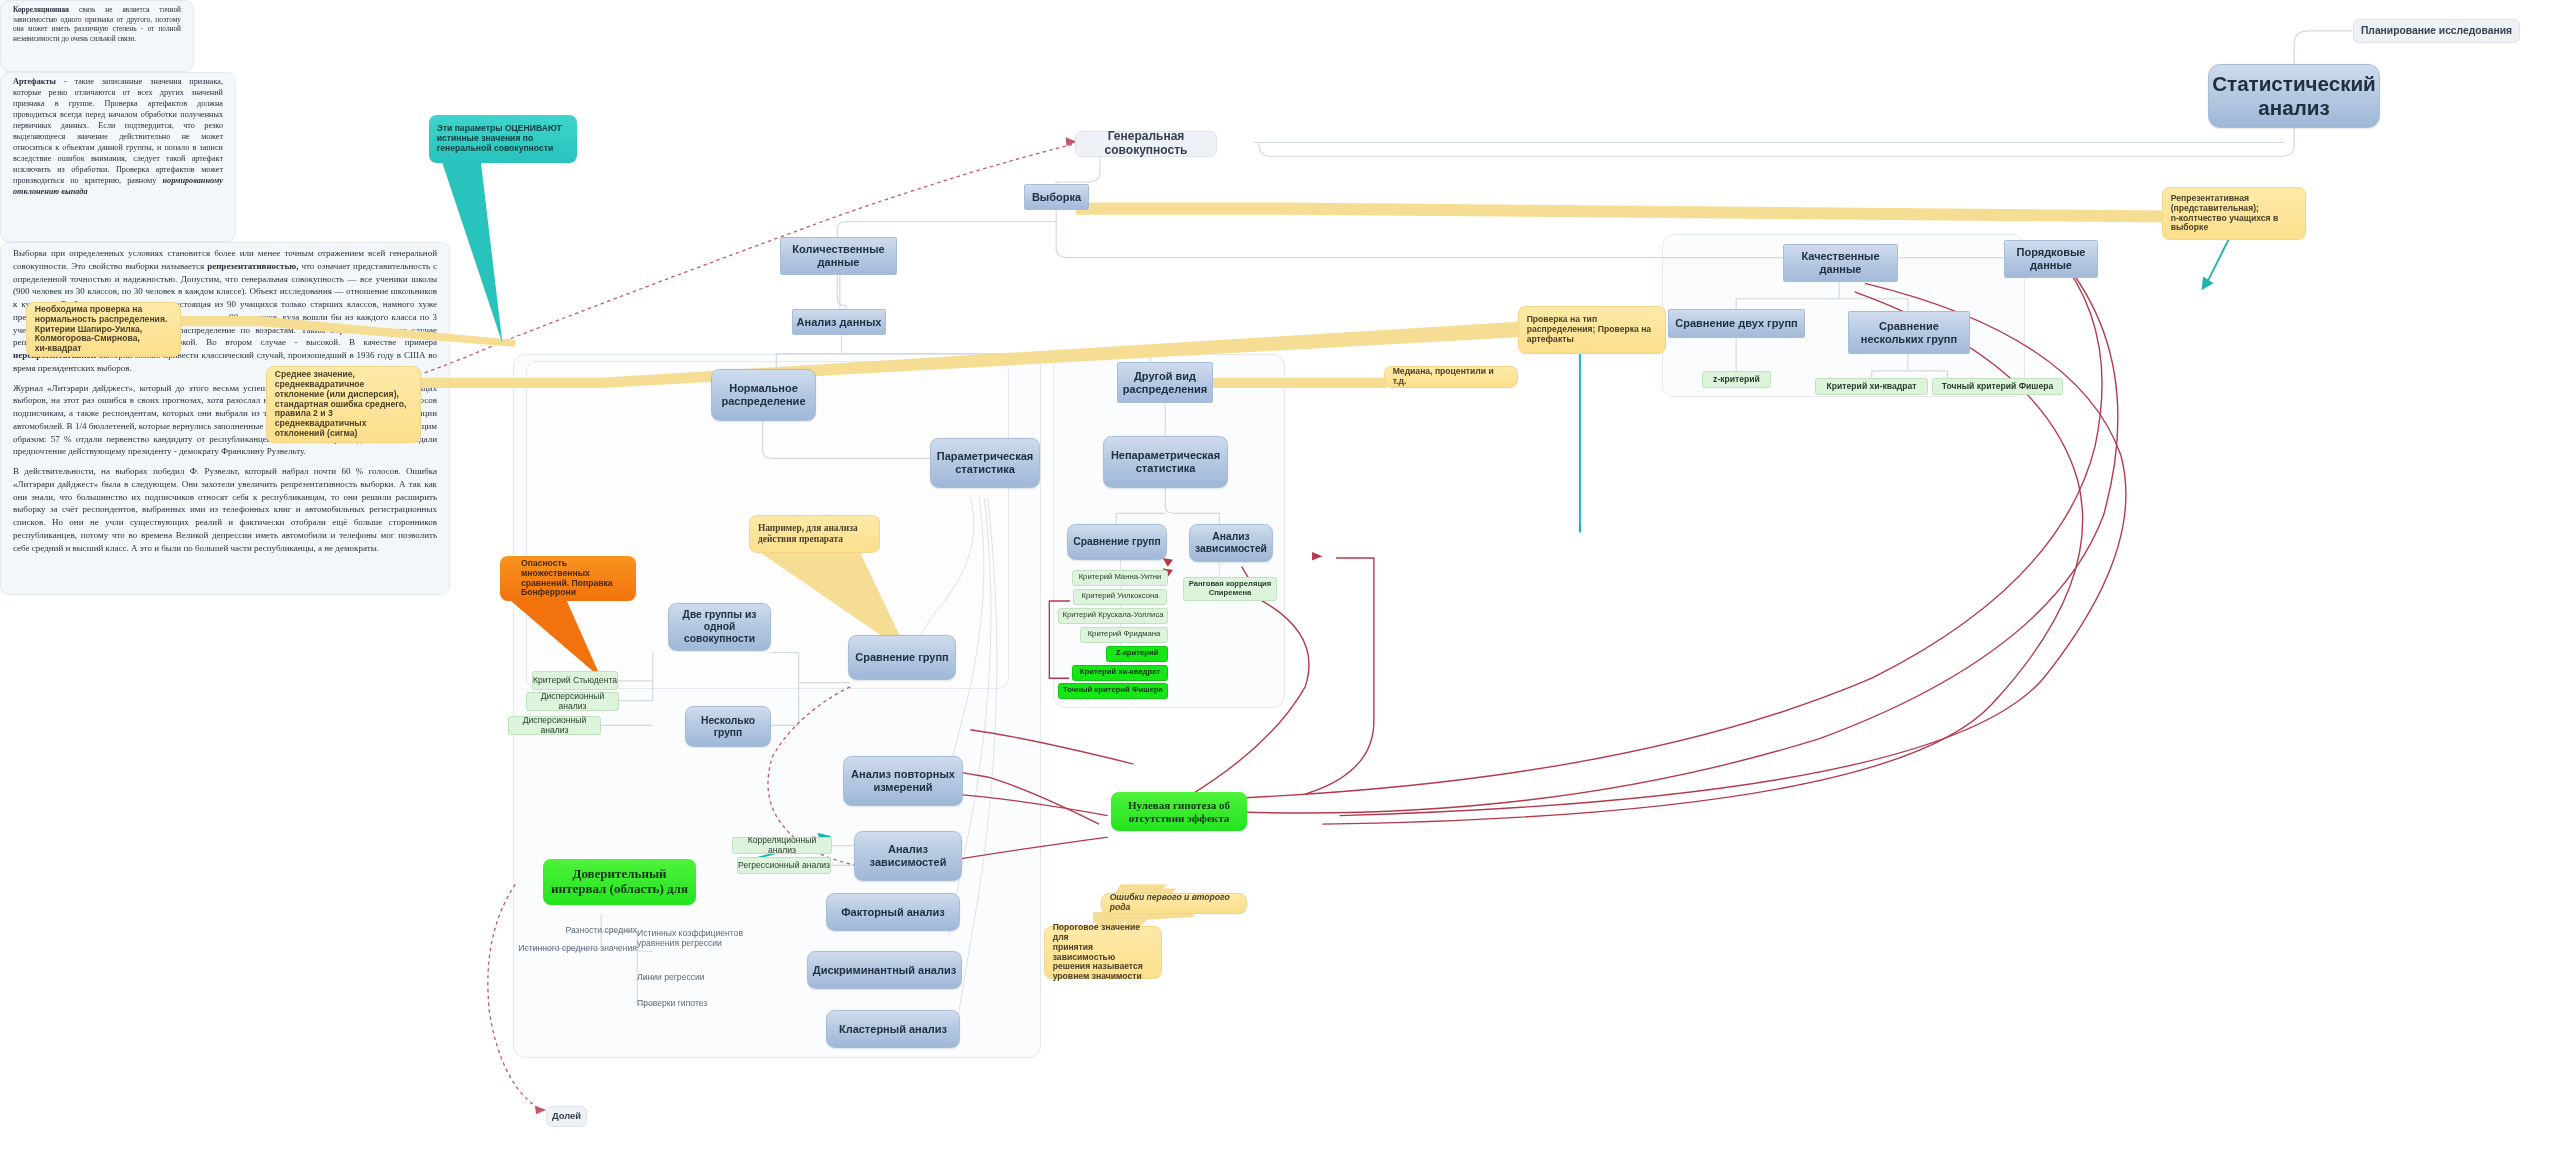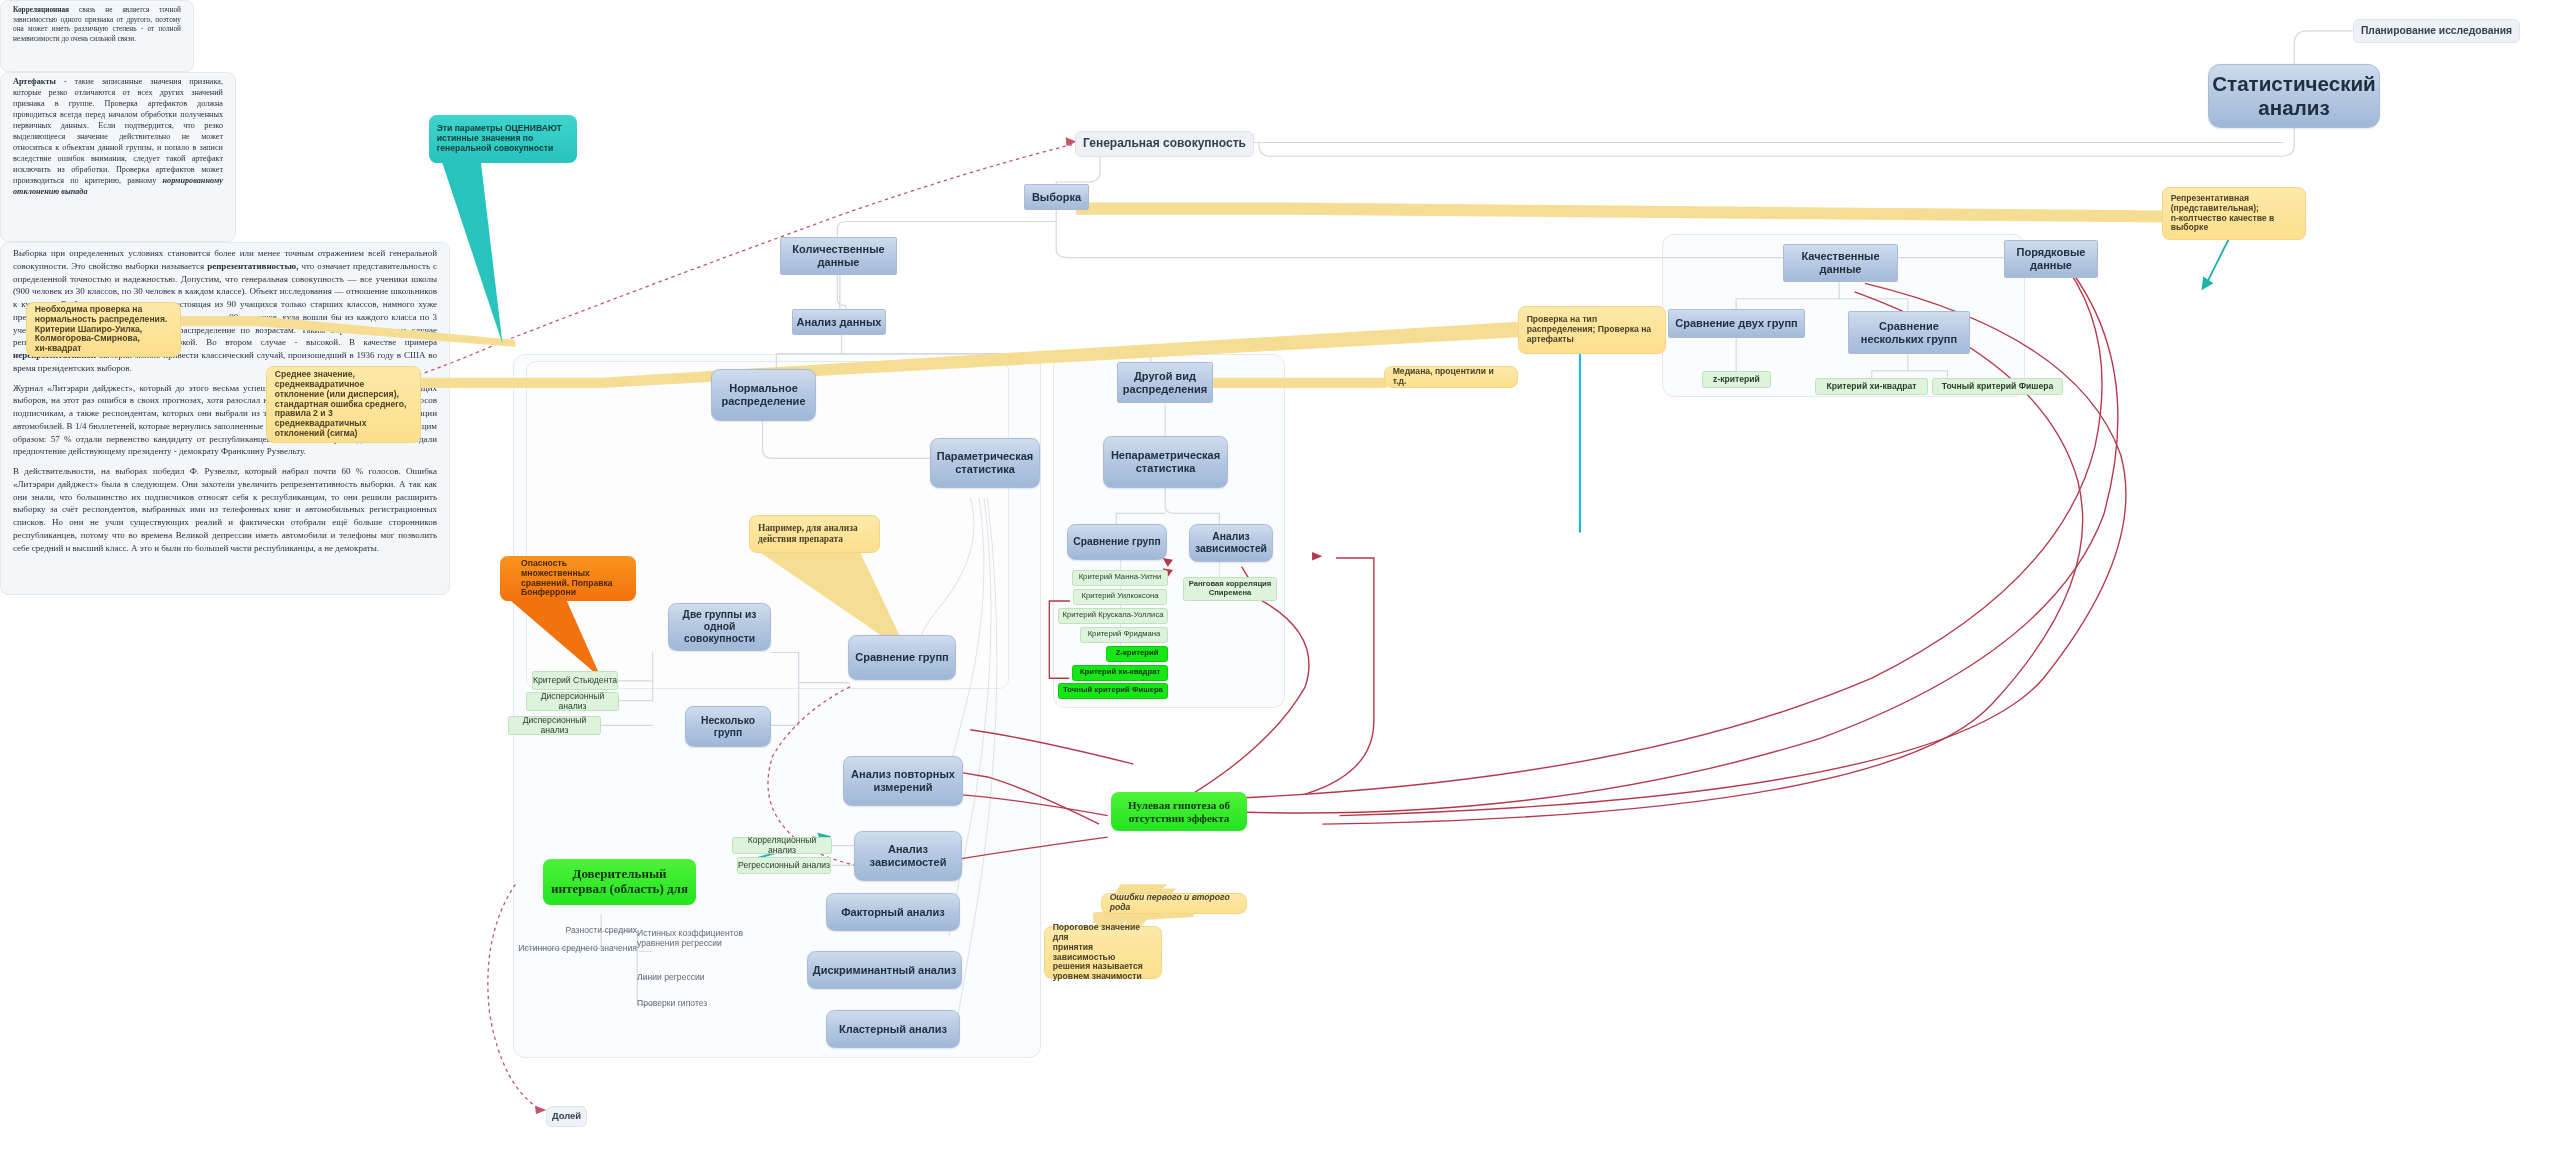--- a/index.html
+++ b/index.html
@@ -205,21 +205,21 @@
     <path fill="#1fb3ab" d="M2566,322 l-2,16 l14,-8 z"></path>
     <path class="tealln" d="M880,1000 L960,978"></path>
     <path fill="#1fb3ab" d="M968,974 l-16,-4 l4,14 z"></path>
     <path class="tealln" d="M1840,620 L1840,612"></path>
   </svg>
 
   <div class="node blue" style="left:2208px;top:64px;width:172px;height:64px;font-size:20.6px;white-space:pre-line;border-radius:12px;">Статистический
 анализ</div>
   <div class="node ghost" style="left:2353px;top:19px;width:167px;height:24px;font-size:10.3px;">Планирование исследования</div>
 
-  <div class="node ghost" style="left:1075px;top:131px;width:179px;height:26px;font-size:12px;">Генеральная совокупность</div>
+  <div class="node ghost" style="left:1075px;top:131px;width:142px;height:26px;font-size:12px;">Генеральная совокупность</div>
   <div class="node blue-sq" style="left:1024px;top:184px;width:65px;height:26px;font-size:11px;">Выборка</div>
 
   <div class="node blue-sq" style="left:780px;top:237px;width:117px;height:38px;font-size:11px;white-space:pre-line;">Количественные
 данные</div>
   <div class="node blue-sq" style="left:792px;top:309px;width:94px;height:26px;font-size:11px;">Анализ данных</div>
 
   <div class="node blue-sq" style="left:1783px;top:244px;width:115px;height:38px;font-size:11px;white-space:pre-line;">Качественные
 данные</div>
   <div class="node blue-sq" style="left:2004px;top:240px;width:94px;height:38px;font-size:11px;white-space:pre-line;">Порядковые
 данные</div>
@@ -309,21 +309,21 @@
 отклонений (сигма)</div>
 
   <div class="node yellow" style="left:1384px;top:366px;width:134px;height:22px;white-space:pre-line;font-size:8.6px;align-items:center;">Медиана, процентили и т.д.</div>
 
   <div class="node yellow" style="left:1518px;top:306px;width:148px;height:48px;white-space:pre-line;font-size:8.6px;">Проверка на тип
 распределения; Проверка на
 артефакты</div>
 
   <div class="node yellow" style="left:2162px;top:187px;width:144px;height:53px;white-space:pre-line;font-size:8.6px;">Репрезентативная
 (представительная);
-n-колтчество качестве в
+n-колтчество учащихся в
 выборке</div>
 
   <div class="node yellow" style="left:749px;top:515px;width:131px;height:38px;white-space:pre-line;font-size:9.4px;font-family:'Liberation Serif',serif;padding-left:8px;">Например, для анализа
 действия препарата</div>
 
   <div class="node orange" style="left:500px;top:556px;width:136px;height:45px;white-space:pre-line;font-size:8.6px;padding-left:21px;">Опасность множественных
 сравнений. Поправка
 Бонферрони</div>
 
   <div class="node yellow" style="left:1101px;top:893px;width:146px;height:20.6px;white-space:pre-line;font-size:8.6px;align-items:center;justify-content:center;font-style:italic;">Ошибки первого и второго рода</div>

